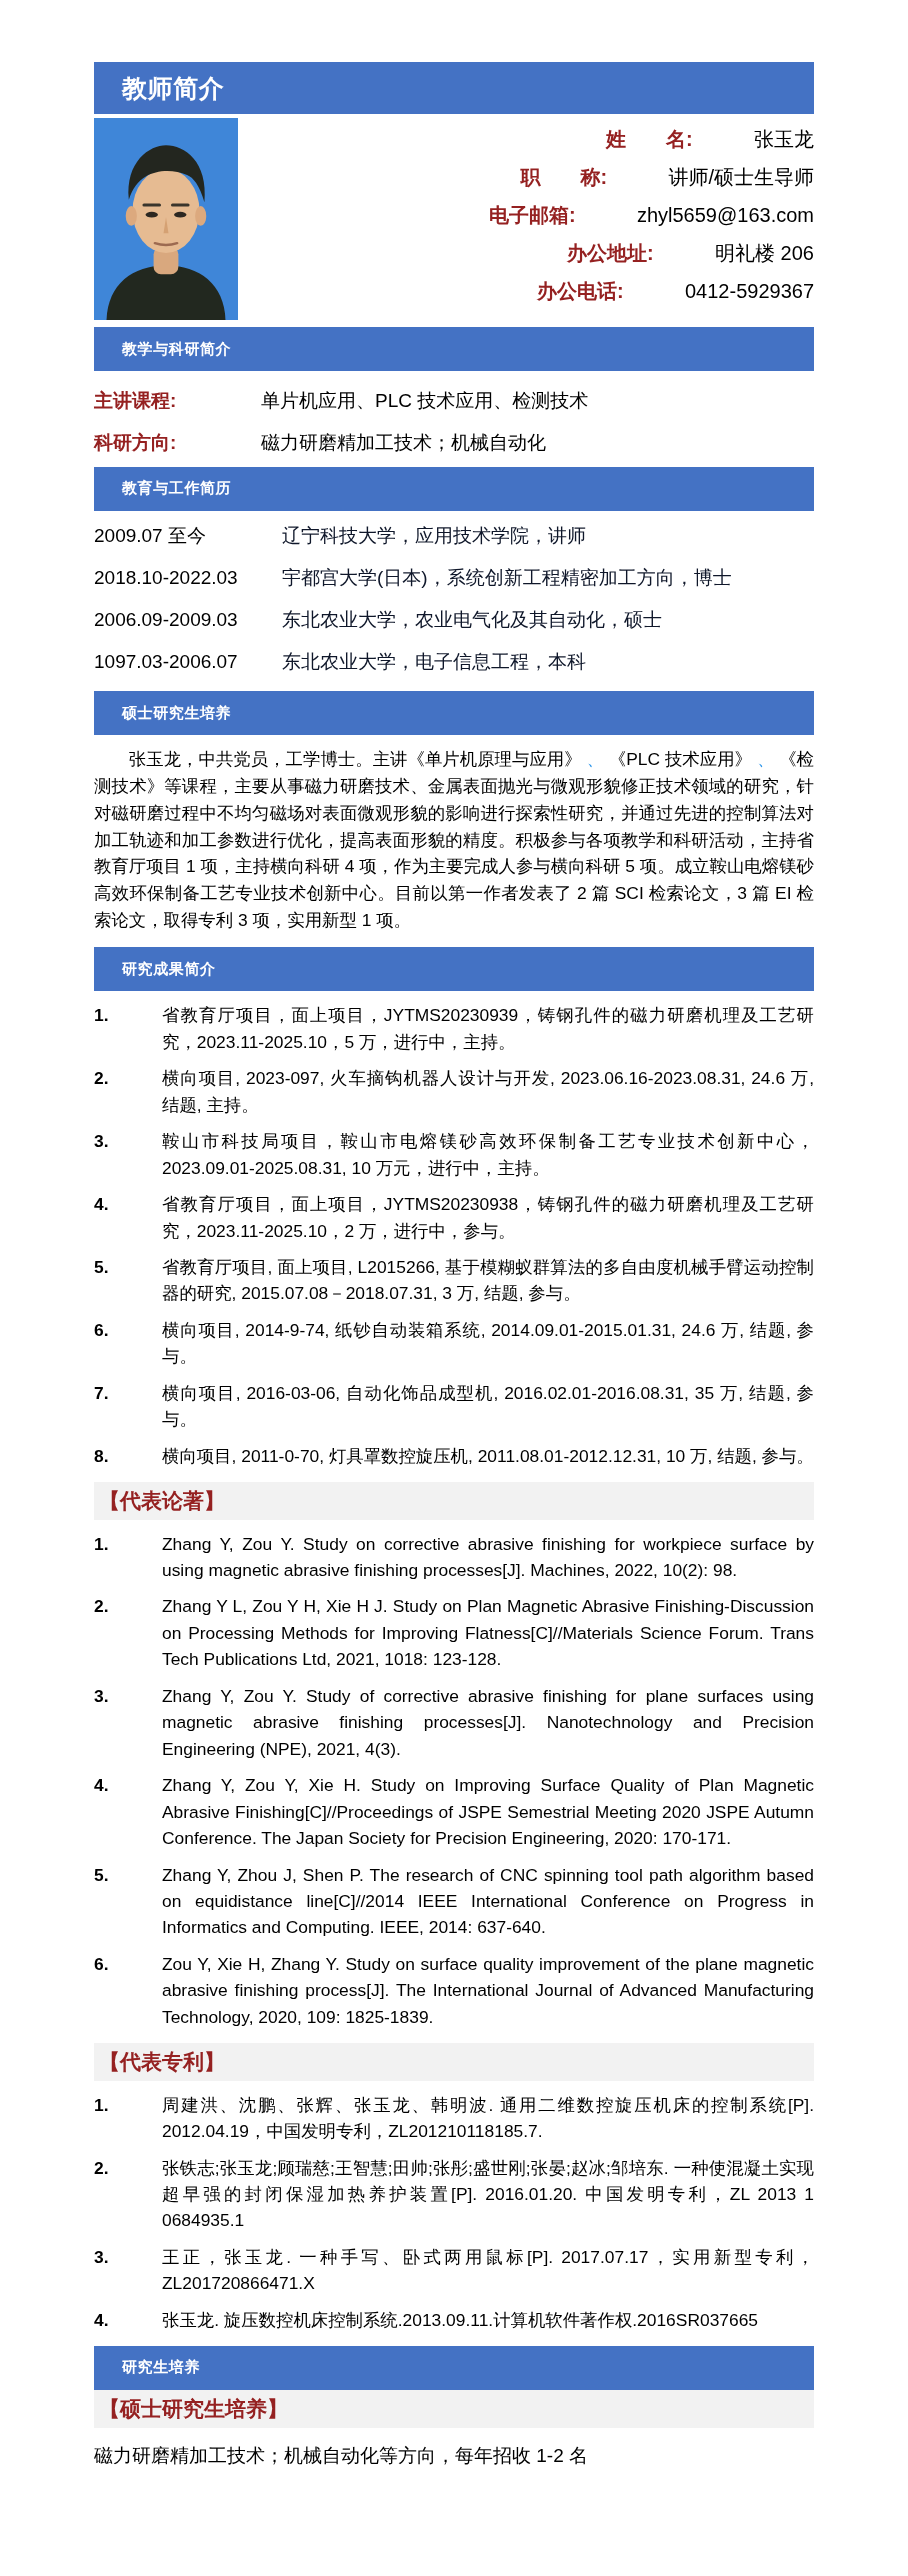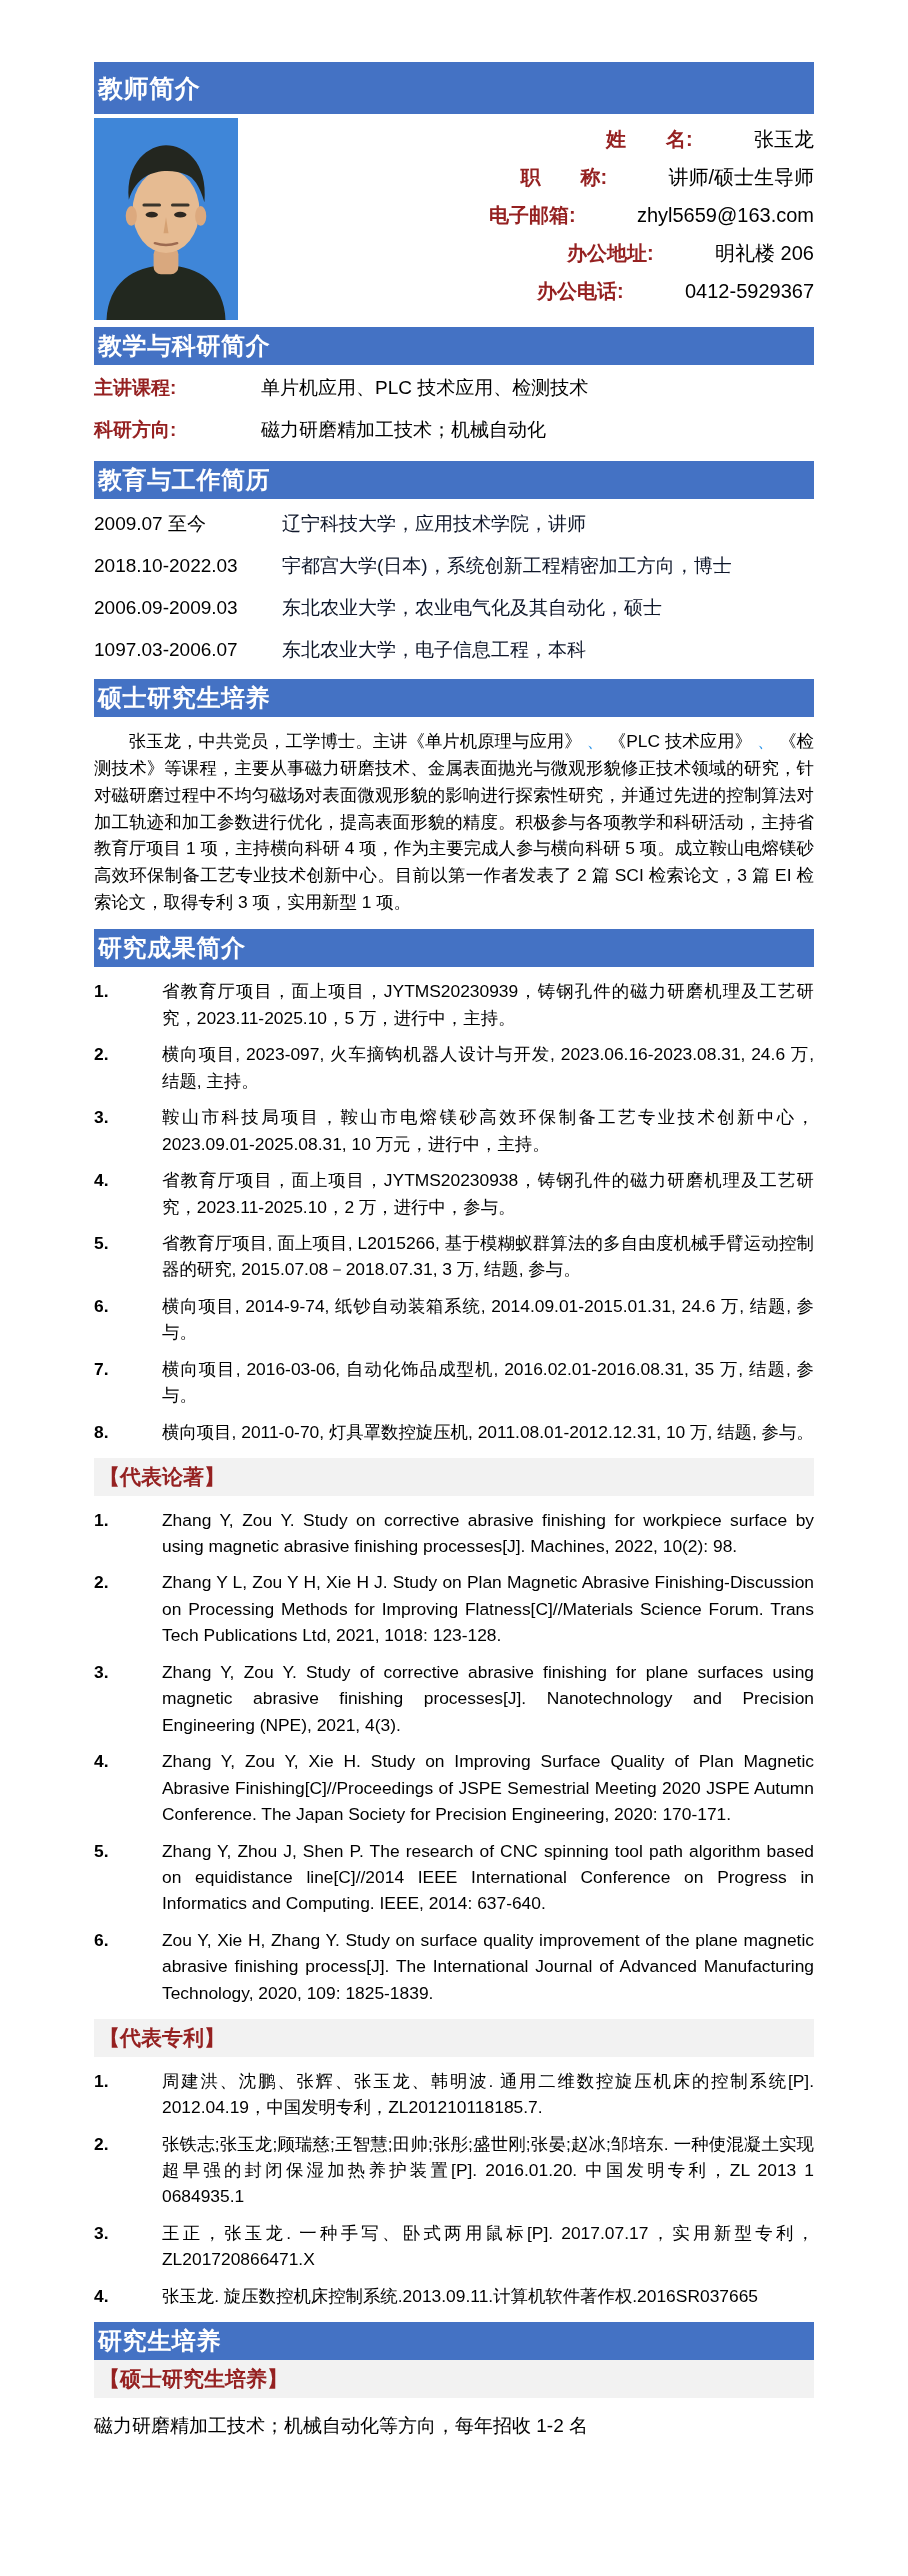--- a/index.html
+++ b/index.html
@@ -19,43 +19,43 @@
     font-family:"Liberation Sans",sans-serif;
     color:var(--body_text);
     padding:62px 0 25px 0;
   }
   .content{width:720px;margin:0 auto;}
 
   .sec-bar{
     background:var(--header_bg);
     color:var(--header_text);
     font-weight:700;
-    padding-left:4px;
+    padding-left:28px;
     display:flex;
     align-items:center;
     letter-spacing:0.6px;
   }
   .sec-bar.big{height:52px;font-size:25px;}
-  .sec-bar.std{height:38px;font-size:24px;}
+  .sec-bar.std{height:44px;font-size:15px;}
 
   
   .profile{display:flex;margin:3.7px 0 7.4px 0;}
   .photo{
     width:144px;height:202px;flex-shrink:0;
     background:var(--photo_bg);
     overflow:hidden;
   }
   .fields{margin-left:41px;flex:1;padding-top:8.7px;}
   .field{display:flex;align-items:baseline;height:38px;justify-content:flex-end;}
   .f-label{color:var(--label_red);font-weight:700;font-size:20px;width:148px;flex-shrink:0;}
   .f-value{font-size:20px;color:#000;}
 
   
   .kv{display:flex;align-items:baseline;margin:8.7px 0;height:33px;}
-  .kv-label{color:var(--label_red);font-weight:700;font-size:19px;width:167px;flex-shrink:0;}
+  .kv-label{color:var(--label_red);font-weight:700;font-size:19px;width:167px;flex-shrink:0;margin-top:7px;}
   .kv-value{font-size:19px;color:#000;}
 
   
   .edu-wrap{margin:12.4px 0 11px 0;}
   .edu{display:flex;align-items:flex-start;margin-bottom:16px;font-size:19px;line-height:26px;}
   .edu-period{width:188px;flex-shrink:0;color:#000;}
   .edu-detail{flex:1;color:#0f172a;}
 
   
   .para{

